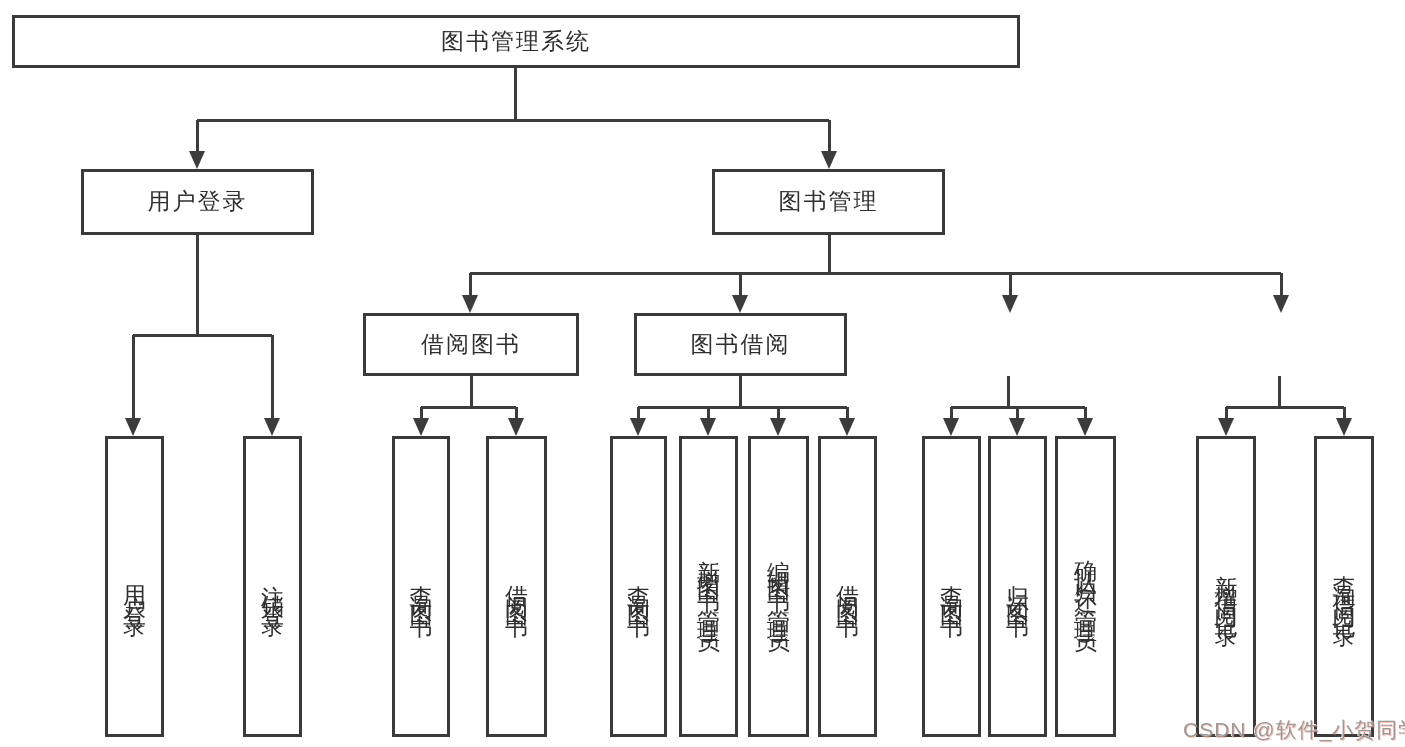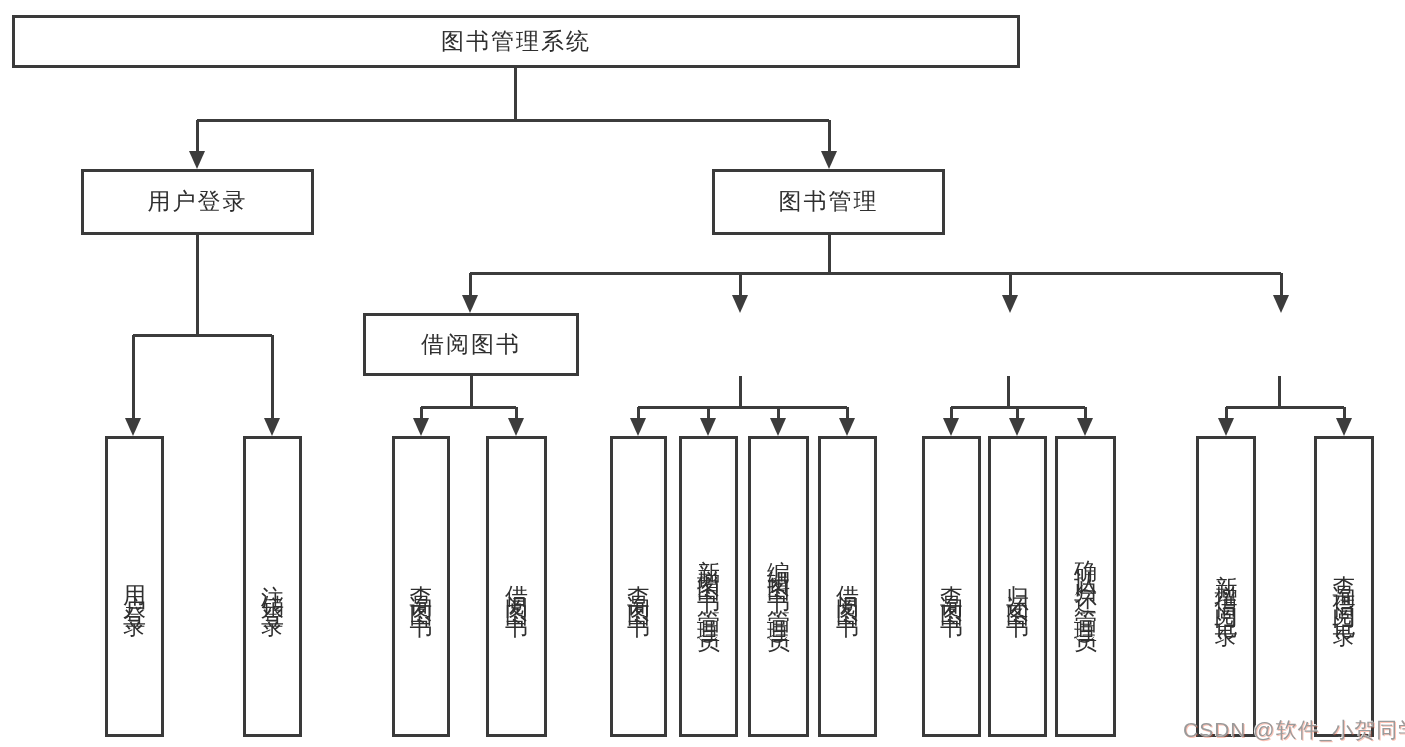--- a/index.html
+++ b/index.html
@@ -121,20 +121,23 @@
     </div>
     <div class="node horizontal" style="left: 81px; top: 169px; width: 233px; height: 66px; border-color: rgb(58, 58, 58); background: rgb(255, 255, 255); color: rgb(47, 47, 47);">
       <span class="label">用户登录</span>
     </div>
     <div class="node horizontal" style="left: 712px; top: 169px; width: 233px; height: 66px; border-color: rgb(58, 58, 58); background: rgb(255, 255, 255); color: rgb(47, 47, 47);">
       <span class="label">图书管理</span>
     </div>
     <div class="node horizontal" style="left: 363px; top: 313px; width: 216px; height: 63px; border-color: rgb(58, 58, 58); background: rgb(255, 255, 255); color: rgb(47, 47, 47);">
       <span class="label">借阅图书</span>
     </div>
+    <div class="node horizontal" style="left: 634px; top: 313px; width: 213px; height: 63px; border-color: rgb(58, 58, 58); background: rgb(255, 255, 255); color: rgb(47, 47, 47);">
+      <span class="label">图书借阅</span>
+    </div>
     <div class="node vertical" style="left: 105px; top: 436px; width: 59px; height: 301px; border-color: rgb(58, 58, 58); background: rgb(255, 255, 255); color: rgb(47, 47, 47);">
       <span class="label">用户登录</span>
     </div>
     <div class="node vertical" style="left: 243px; top: 436px; width: 59px; height: 301px; border-color: rgb(58, 58, 58); background: rgb(255, 255, 255); color: rgb(47, 47, 47);">
       <span class="label">注销登录</span>
     </div>
     <div class="node vertical" style="left: 392px; top: 436px; width: 58px; height: 301px; border-color: rgb(58, 58, 58); background: rgb(255, 255, 255); color: rgb(47, 47, 47);">
       <span class="label">查询图书</span>
     </div>
     <div class="node vertical" style="left: 486px; top: 436px; width: 61px; height: 301px; border-color: rgb(58, 58, 58); background: rgb(255, 255, 255); color: rgb(47, 47, 47);">

